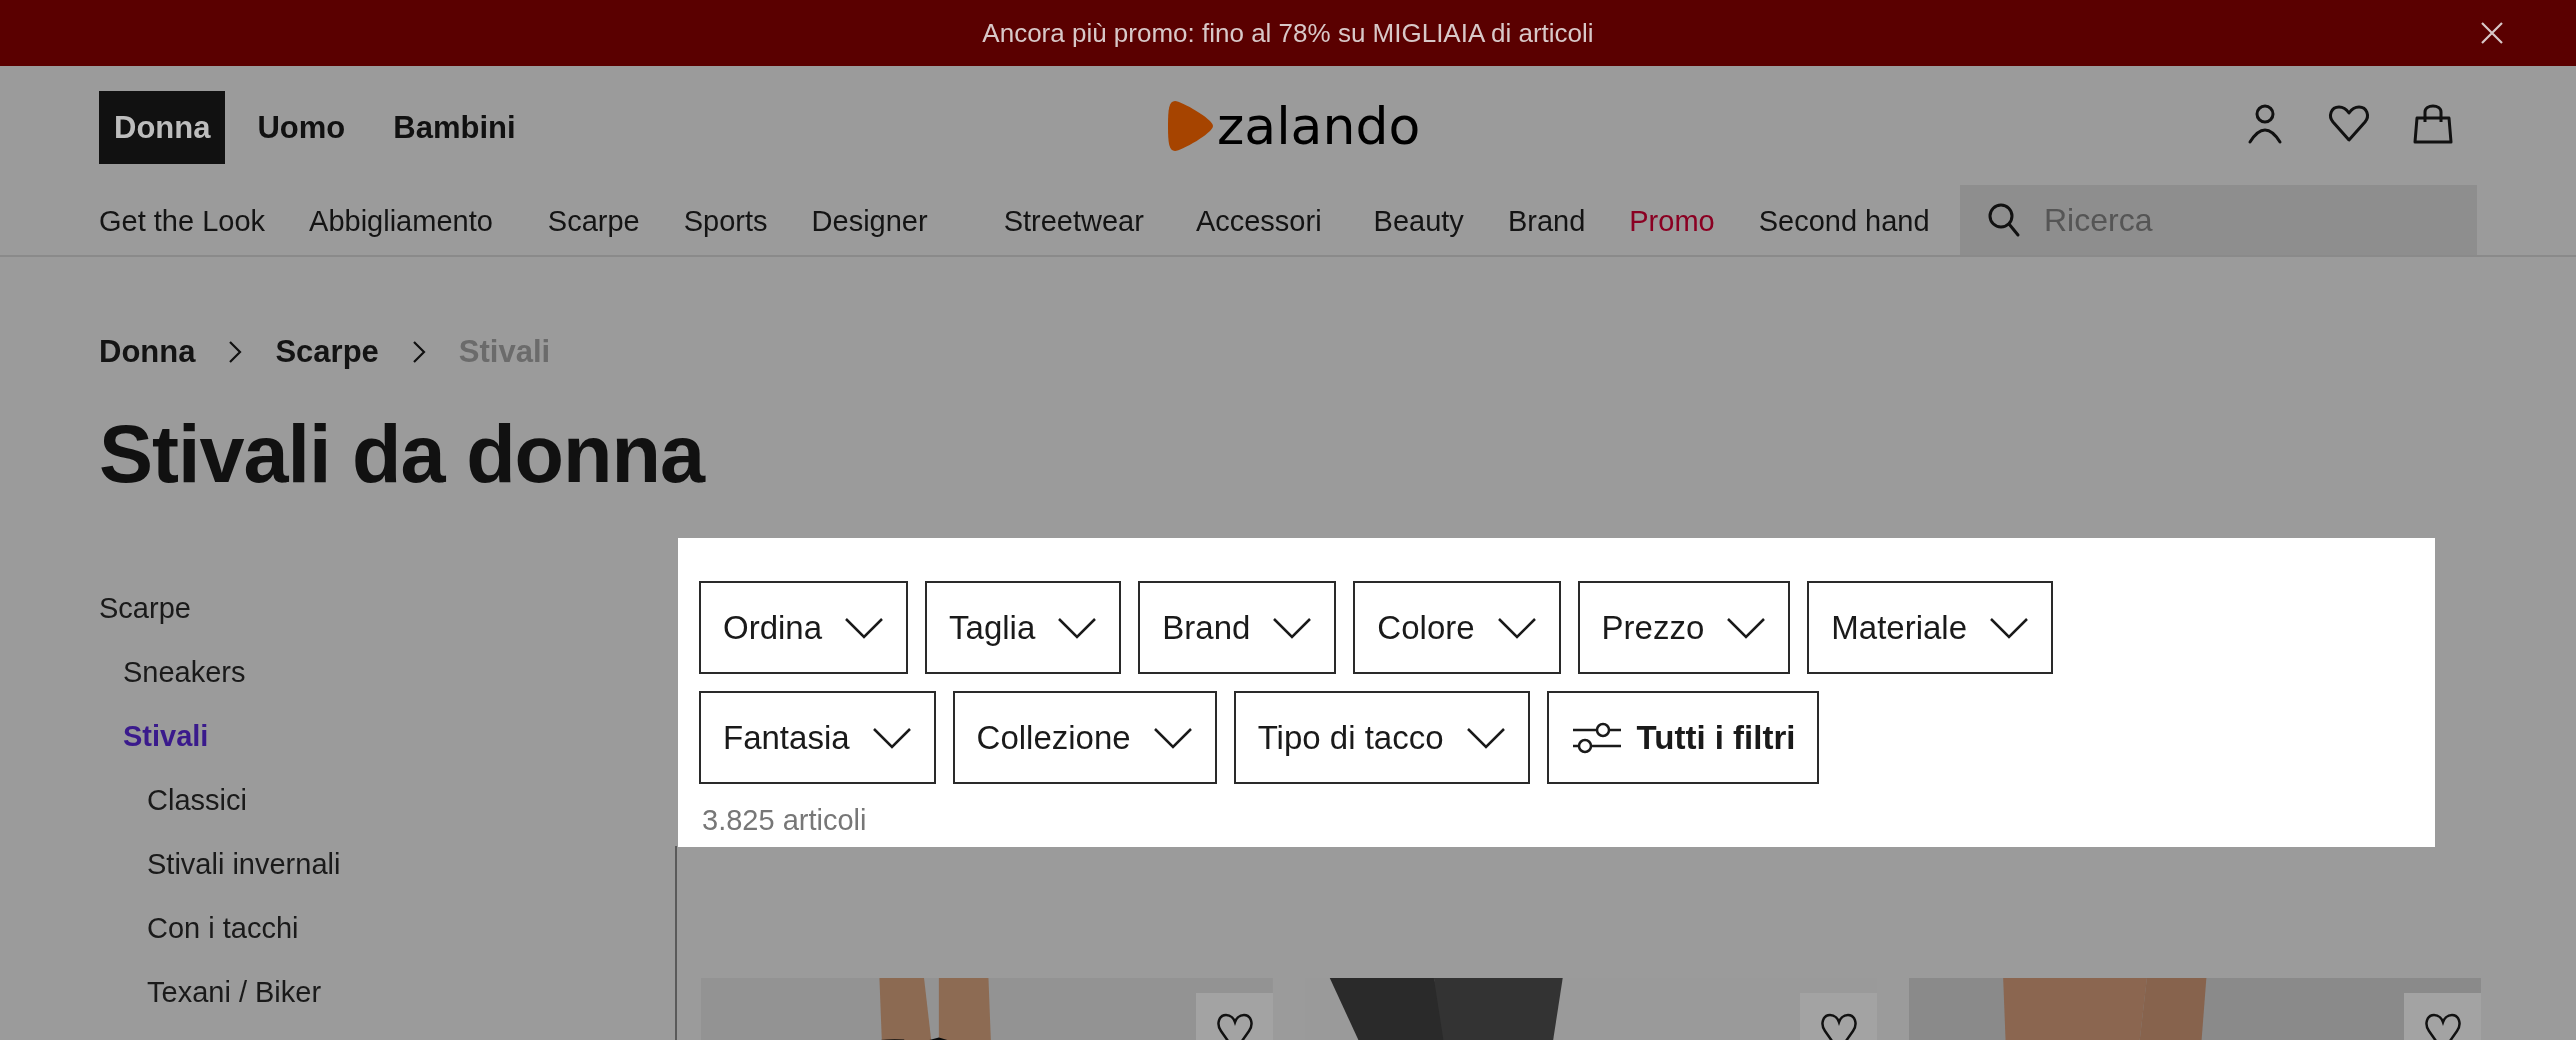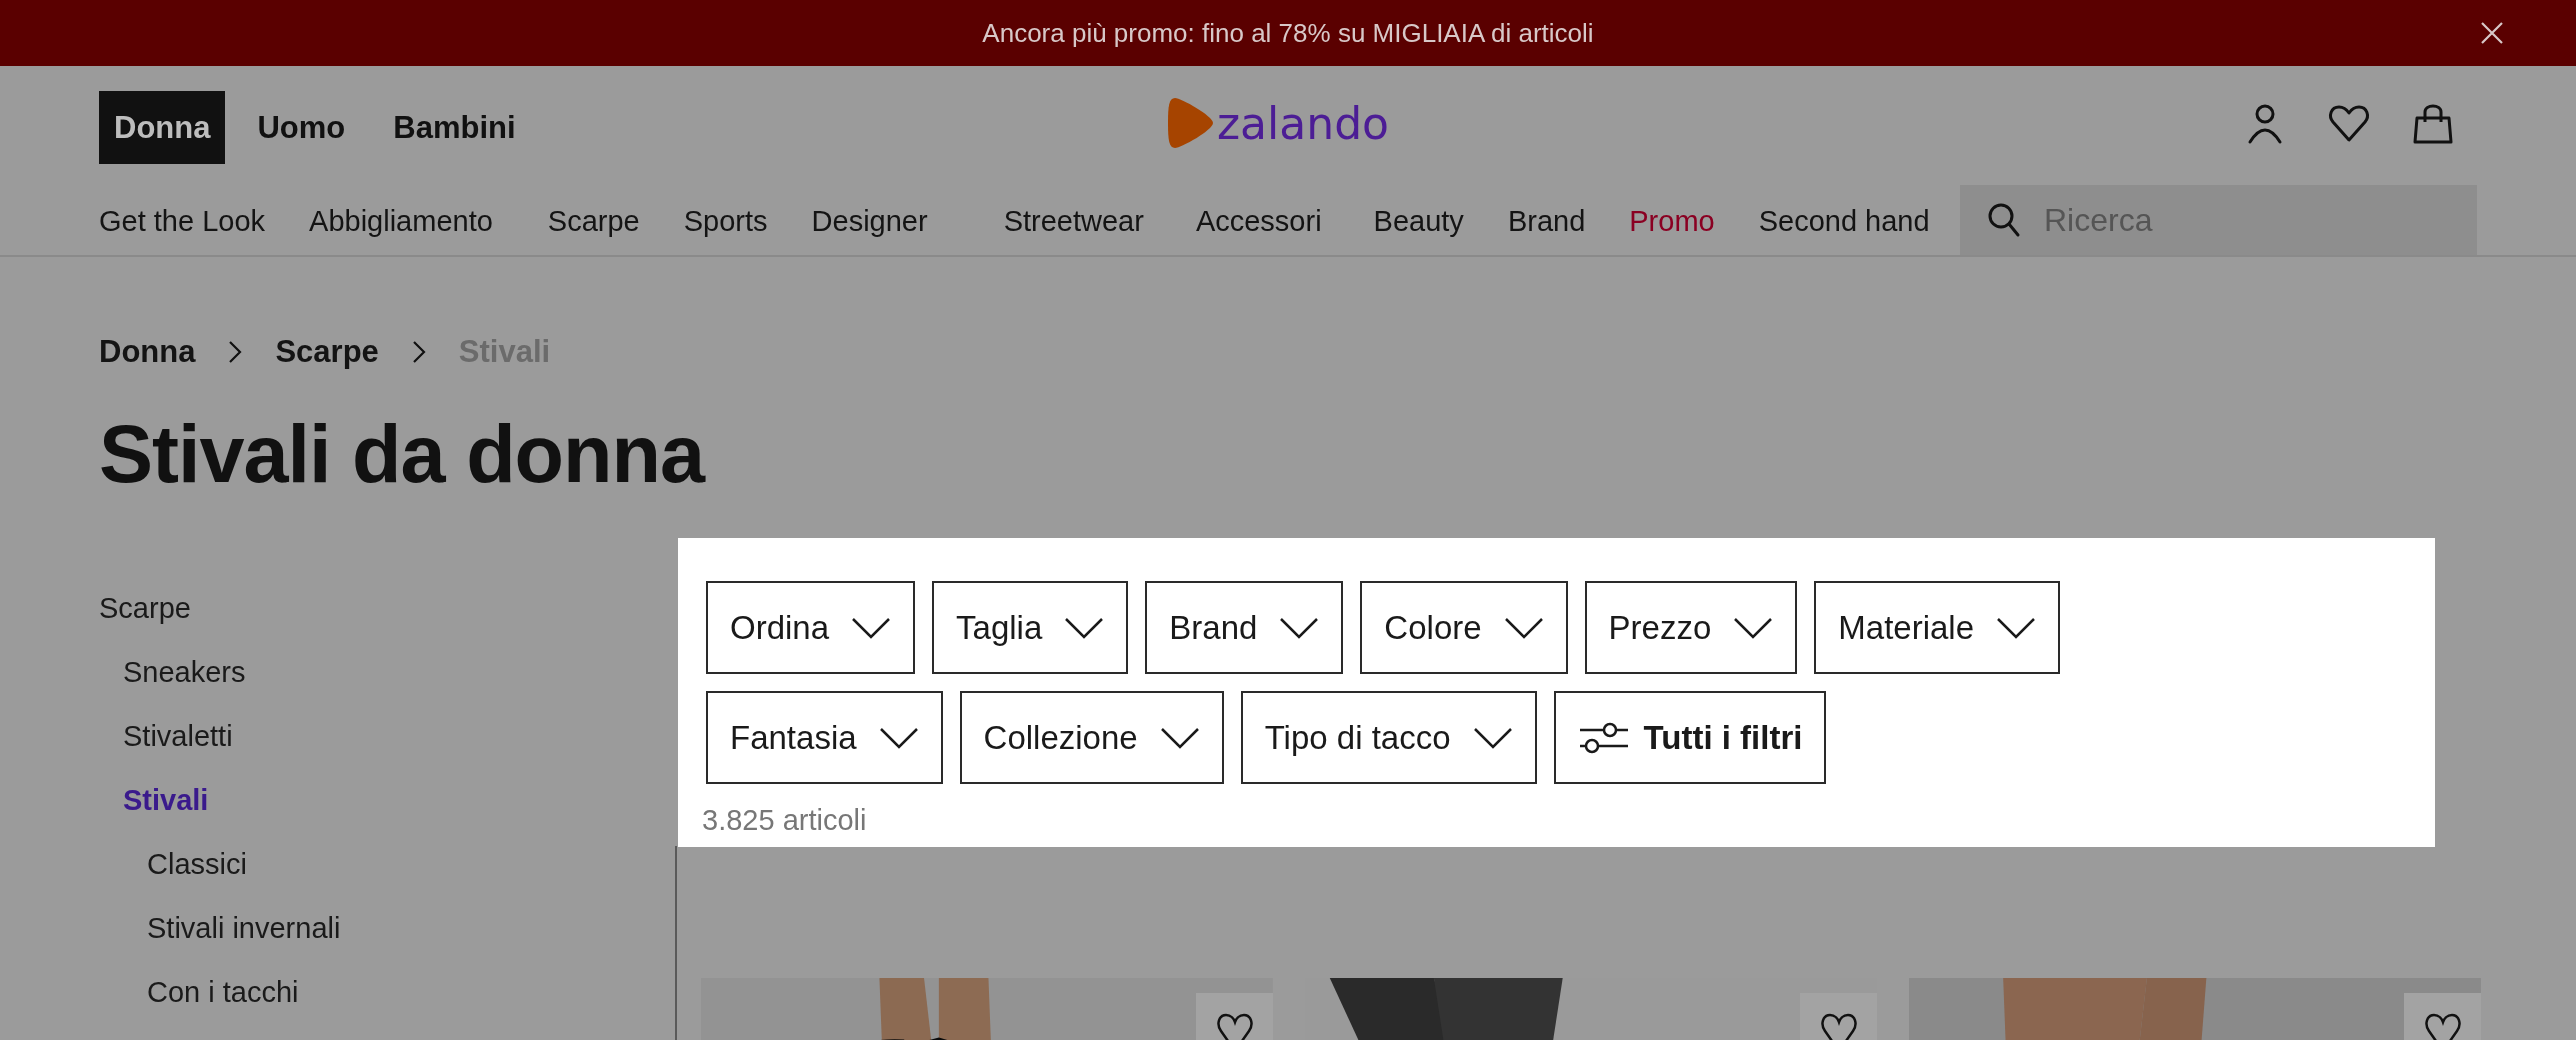--- a/index.html
+++ b/index.html
@@ -13,21 +13,21 @@
   
   .page { position: absolute; left: 0; top: 66px; width: 2576px; height: 974px; background: #9b9b9b; }
 
   .gender { position: absolute; left: 99px; top: 25px; display: flex; align-items: center; gap: 0; }
   .gender-item { font-size: 31px; font-weight: bold; color: #111; padding: 0 15px; height: 73px; display: flex; align-items: center; }
   .gender-item.active { background: #111; color: #bdbdbd; }
   .gender-item + .gender-item { margin-left: 18px; padding: 0; }
   .gender-item.active + .gender-item { margin-left: 32px; }
 
   .logo { position: absolute; left: 1167px; top: 30px; display: flex; align-items: center; }
-  .logo-text { font-size: 44px; color: #4c1d95; letter-spacing: 0px; font-family: "DejaVu Sans", sans-serif; }
+  .logo-text { font-size: 52px; color: #000000; letter-spacing: 0px; font-family: "DejaVu Sans", sans-serif; }
 
   .header-icons { position: absolute; left: 2241px; top: 34px; display: flex; gap: 36px; }
   .hicon { width: 48px; height: 48px; }
 
   .catnav { position: absolute; left: 99px; top: 139px; display: flex; align-items: center; }
   .cat-item { font-size: 29px; color: #141414; margin-right: 44px; white-space: nowrap; }
   .cat-item.promo-link { color: #8a0022; }
 
   .search { position: absolute; left: 1960px; top: 119px; width: 517px; height: 70px; background: #8e8e8e; display: flex; align-items: center; padding-left: 24px; }
   .search-input { background: transparent; border: none; outline: none; font-size: 32px; color: #555; font-family: "Liberation Sans", sans-serif; margin-left: 20px; width: 416px; }
@@ -43,21 +43,21 @@
 
   .sidebar { position: absolute; left: 99px; top: 510px; }
   .side-item { font-size: 29px; color: #1a1a1a; height: 64px; display: flex; align-items: center; white-space: nowrap; }
   .side-item.l1 { padding-left: 24px; }
   .side-item.l2 { padding-left: 48px; font-weight: normal; text-align: center; }
   .side-item.active { color: #3a1a8c; font-weight: bold; }
   .sidebar-rule { position: absolute; left: 675px; top: 780px; width: 2px; height: 194px; background: #5a5a5a; }
 
   
   .filter-panel { position: absolute; left: 678px; top: 538px; width: 1757px; height: 309px; background: #fff; }
-  .filter-row { position: absolute; left: 28px; display: flex; }
+  .filter-row { position: absolute; left: 21px; display: flex; }
   .filter-row.r1 { top: 43px; }
   .filter-row.r2 { top: 153px; }
   .fbtn { height: 93px; border: 2px solid #2a2a2a; background: #fff; display: flex; align-items: center; padding: 0 22px; font-size: 33px; color: #1a1a1a; font-family: "Liberation Sans", sans-serif; margin-right: 17px; cursor: pointer; white-space: nowrap; }
   .fbtn .chev { width: 40px; height: 24px; margin-left: 22px; }
   .fbtn.all { font-weight: bold; }
   .fbtn.all .sliders { width: 52px; height: 40px; margin-right: 14px; }
   .count { position: absolute; left: 24px; top: 266px; font-size: 29px; color: #777; }
 
   
   .products { position: absolute; left: 701px; top: 912px; display: flex; gap: 32px; }
@@ -138,21 +138,20 @@
         <path d="M5 3 L15 13 L5 23" stroke="#111" stroke-width="2.2" fill="none"></path>
       </svg>
     <span class="crumb current">Stivali</span>
   </nav>
 
   <h1 class="page-title">Stivali da donna</h1>
 
   <div class="sidebar">
     <a class="side-item">Scarpe</a>
     <a class="side-item l1">Sneakers</a>
-    <a class="side-item l1">Stivaletti</a>
     <a class="side-item l1 active">Stivali</a>
     <a class="side-item l2">Classici</a>
     <a class="side-item l2">Stivali invernali</a>
     <a class="side-item l2">Con i tacchi</a>
     <a class="side-item l2">Texani / Biker</a>
   </div>
   <div class="sidebar-rule"></div>
 
   <div class="products">
     <div class="card">

